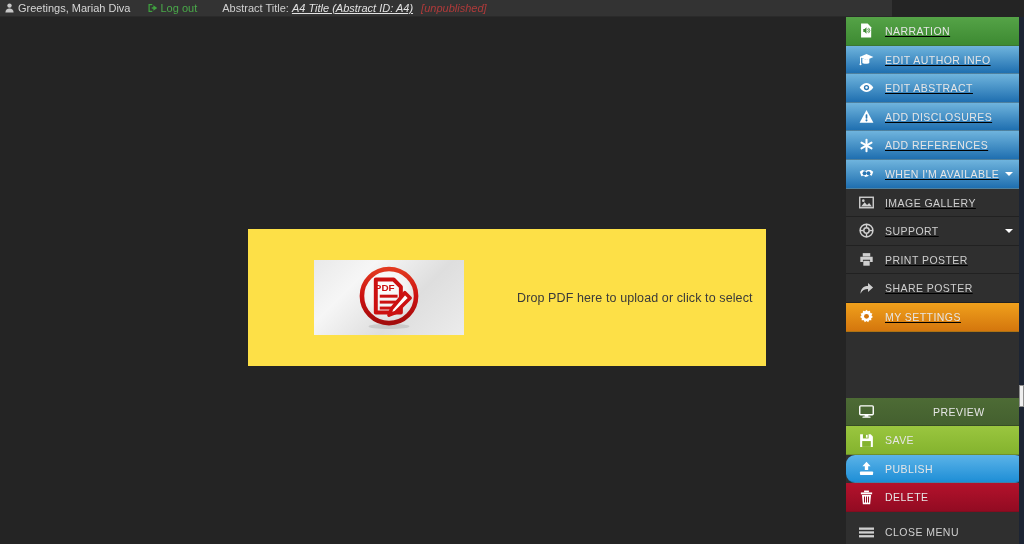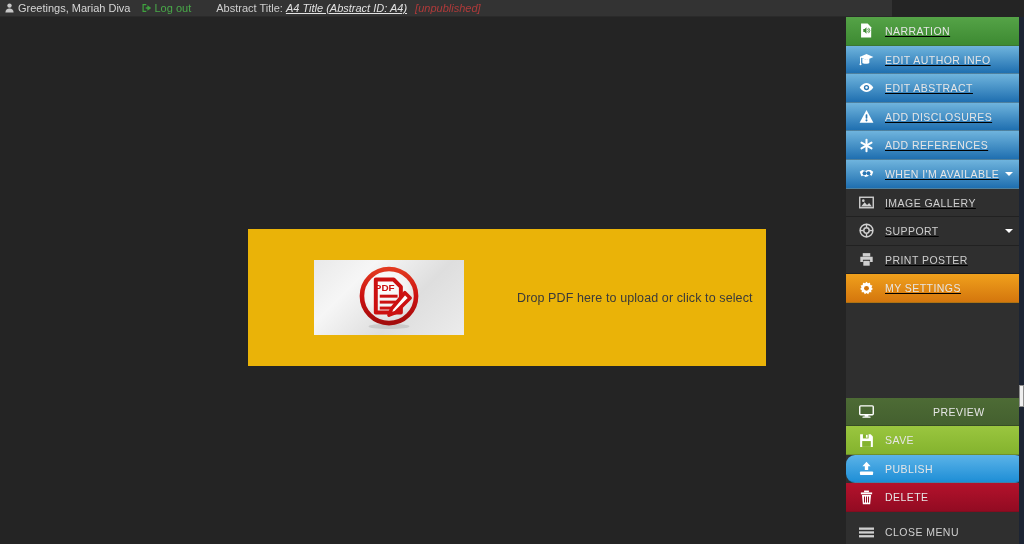--- a/index.html
+++ b/index.html
@@ -16,42 +16,42 @@
     width: 892px; height: 17px;
     background: #333333;
     display: flex; align-items: center;
     font-size: 11px; color: #d8d8d8;
     white-space: nowrap;
     border-bottom: 1px solid #2a2a2a;
   }
   #tb-user-icon { margin-left: 5px; margin-right: 4px; display:flex; align-items:center; }
   #greeting { color: #d6d6d6; }
   #tb-logout {
-    margin-left: 11px; display: flex; align-items: center;
+    margin-left: 17px; display: flex; align-items: center;
     color: #3fa33f; cursor: pointer; justify-content: center;
   }
   #tb-logout-icon { margin-right: 3px; display:flex; align-items:center; }
   #logout-label { color: #49a949; }
   #tb-abstract { margin-left: 25px; color: #cfcfcf; }
   #abstract-title-value { font-style: italic; color: #e2e2e2; text-decoration: underline; }
   #abstract-unpublished { font-style: italic; color: #b03a3a; margin-left: 5px; }
 
   
   #stage {
     position: absolute; top: 17px; left: 0;
     width: 846px; height: 527px;
     background: #242424;
   }
 
   
   #upload-panel {
     position: absolute;
     left: 248px; top: 212px;
     width: 518px; height: 137px;
-    background: #eab308;
+    background: #fde047;
     display: flex; align-items: center;
   }
   #pdf-thumb {
     width: 150px; height: 75px;
     margin-left: 66px;
     background: linear-gradient(135deg,#e9e9e9 0%,#f6f6f6 28%,#dedede 62%,#ececec 100%);
     display: flex; align-items: center; justify-content: center;
     flex: none;
     cursor: pointer;
   }
@@ -293,20 +293,28 @@
       </div>
       <div class="menu-item t-dark">
         <span class="mi-icon">
           <svg width="15" height="15" viewBox="0 0 16 16">
             <rect x="4" y="1.2" width="8" height="3.6" fill="#cfcfcf"></rect>
             <path d="M1.4 5 H14.6 V10.6 H11.8 V8.4 H4.2 V10.6 H1.4 Z" fill="#cfcfcf"></path>
             <rect x="4.6" y="9.4" width="6.8" height="5.2" fill="#cfcfcf"></rect>
           </svg>
         </span>
         <span class="mi-label">PRINT POSTER</span>
+      </div>
+      <div class="menu-item t-dark">
+        <span class="mi-icon">
+          <svg width="15" height="15" viewBox="0 0 16 16">
+            <path d="M1.6 13.6 C1.6 7 6.2 5.2 9.6 5.2 V2 L15 6.9 L9.6 11.6 V8.4 C6 8.4 3.4 9.8 1.6 13.6 Z" fill="#cfcfcf"></path>
+          </svg>
+        </span>
+        <span class="mi-label">SHARE POSTER</span>
       </div>
       <div class="menu-item t-orange">
         <span class="mi-icon">
           <svg width="15" height="15" viewBox="0 0 16 16">
             <path d="M8 0.8 L9.5 2.5 L11.7 1.9 L12.1 4.2 L14.3 4.8 L13.3 6.8 L14.9 8.5 L13 9.8 L13.2 12.1 L10.9 12 L9.8 14 L8 12.7 L6.2 14 L5.1 12 L2.8 12.1 L3 9.8 L1.1 8.5 L2.7 6.8 L1.7 4.8 L3.9 4.2 L4.3 1.9 L6.5 2.5 Z" fill="#ffffff"></path>
             <circle cx="8" cy="7.8" r="2.6" fill="#d4760d"></circle>
           </svg>
         </span>
         <span class="mi-label">MY SETTINGS</span>
       </div>

